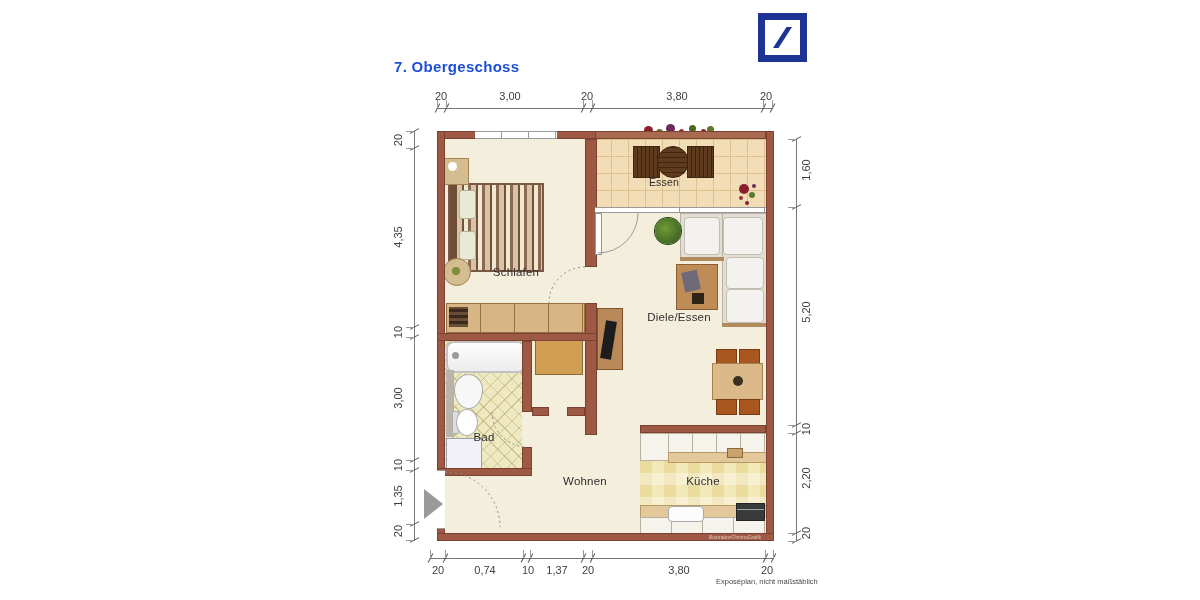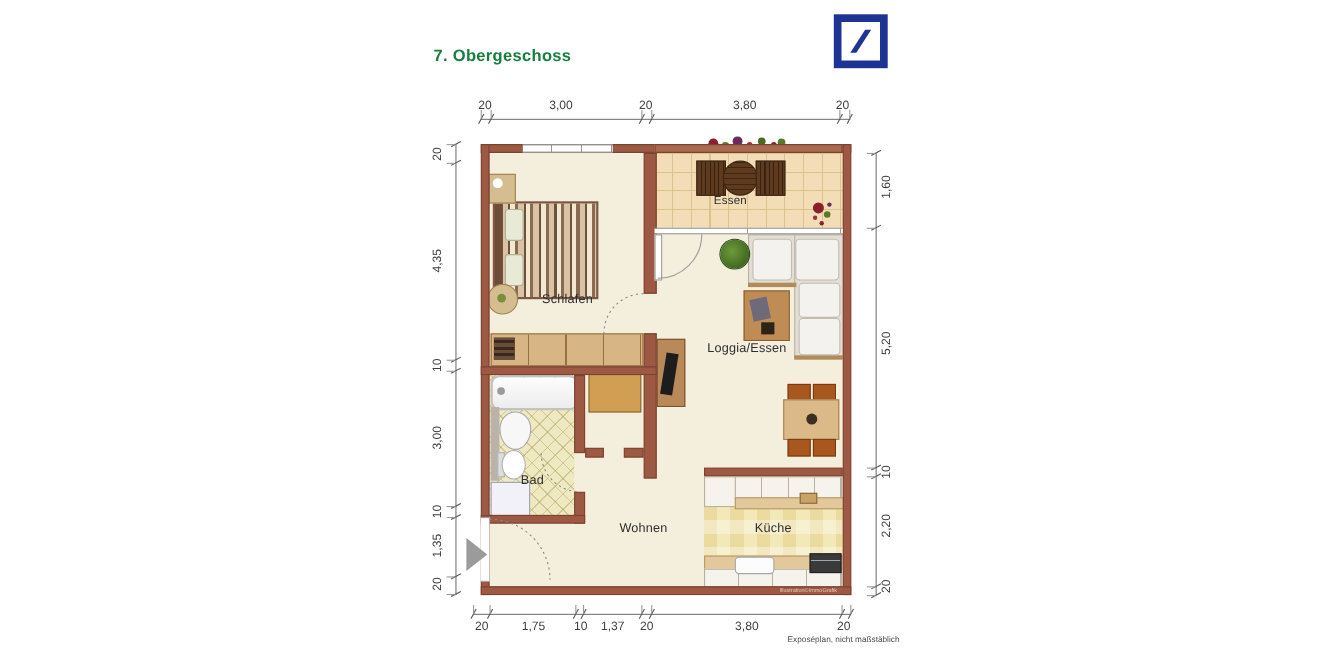--- a/index.html
+++ b/index.html
@@ -1,20 +1,20 @@
 <!DOCTYPE html>
 <html><head>
 <meta charset="utf-8">
 <style>
   html,body{margin:0;padding:0;background:#fff;}
   .canvas{position:relative;width:1200px;height:600px;background:#fff;overflow:hidden;
           font-family:"Liberation Sans",sans-serif;}
   .abs{position:absolute;}
   
-  .title{left:394px;top:42px;font-size:15px;font-weight:bold;color:#15803d;letter-spacing:.3px;}
+  .title{left:394px;top:58px;font-size:15px;font-weight:bold;color:#1d4ed8;letter-spacing:.3px;}
   .logo{left:758px;top:13px;width:49px;height:49px;background:#1e3494;}
   .logo-inner{left:7px;top:7px;width:35px;height:35px;background:#fff;}
   
   .plan{left:437px;top:131px;width:337px;height:410px;}
   .floor{left:8px;top:8px;width:321px;height:394px;background:#f4eedd;}
   .loggia-floor{left:158px;top:8px;width:171px;height:68px;background:#f2ddb6;
     background-image:repeating-linear-gradient(0deg,transparent 0 16px,#dcc28c 16px 17px),
                      repeating-linear-gradient(90deg,transparent 0 16px,#dcc28c 16px 17px);}
   .bad-floor{left:8px;top:210px;width:77px;height:127px;background:#efe9c1;
     background-image:repeating-linear-gradient(45deg,rgba(170,158,95,.45) 0 1px,transparent 1px 10px),
@@ -198,21 +198,21 @@
 
     <svg class="arcs" width="337" height="410" viewBox="0 0 337 410">
       <path d="M 161 122 A 40 40 0 0 0 201 82" fill="none" stroke="#9a9a9a" stroke-width="1"></path>
       <path d="M 148 136 A 36 36 0 0 0 112 172" fill="none" stroke="#8a8a8a" stroke-width="1" stroke-dasharray="2,3"></path>
       <path d="M 55 281 A 35 35 0 0 0 90 316" fill="none" stroke="#8a8a8a" stroke-width="1" stroke-dasharray="2,3"></path>
       <path d="M 8 341 A 55 55 0 0 1 63 396" fill="none" stroke="#8a8a8a" stroke-width="1" stroke-dasharray="2,3"></path>
     </svg>
 
     <div class="abs room-label" style="left:227px;top:51px;font-size:10.5px;">Essen</div>
     <div class="abs room-label" style="left:79px;top:141px;">Schlafen</div>
-    <div class="abs room-label" style="left:242px;top:186px;">Loggia/Essen</div>
+    <div class="abs room-label" style="left:242px;top:186px;">Diele/Essen</div>
     <div class="abs room-label" style="left:47px;top:306px;">Bad</div>
     <div class="abs room-label" style="left:148px;top:350px;">Wohnen</div>
     <div class="abs room-label" style="left:266px;top:350px;">Küche</div>
 
     <div class="abs watermark">Illustration©ImmoGrafik</div>
   </div>
 
   <div class="abs entry-arrow"></div>
 
   <div class="abs rline" style="left:437px;top:108px;width:336px;height:1px;"></div>
@@ -278,21 +278,21 @@
       <div class="abs tick-ext" style="left:788px;top:541px;width:8px;height:1px;"></div>
     </div>
 
   <div class="abs dim" style="left:441px;top:96px;">20</div>
   <div class="abs dim" style="left:510px;top:96px;">3,00</div>
   <div class="abs dim" style="left:587px;top:96px;">20</div>
   <div class="abs dim" style="left:677px;top:96px;">3,80</div>
   <div class="abs dim" style="left:766px;top:96px;">20</div>
 
   <div class="abs dim" style="left:438px;top:570px;">20</div>
-  <div class="abs dim" style="left:485px;top:570px;">1,75</div>
+  <div class="abs dim" style="left:485px;top:570px;">0,74</div>
   <div class="abs dim" style="left:528px;top:570px;">10</div>
   <div class="abs dim" style="left:557px;top:570px;">1,37</div>
   <div class="abs dim" style="left:588px;top:570px;">20</div>
   <div class="abs dim" style="left:679px;top:570px;">3,80</div>
   <div class="abs dim" style="left:767px;top:570px;">20</div>
 
   <div class="abs dim rot" style="left:398px;top:140px;">20</div>
   <div class="abs dim rot" style="left:398px;top:237px;">4,35</div>
   <div class="abs dim rot" style="left:398px;top:332px;">10</div>
   <div class="abs dim rot" style="left:398px;top:398px;">3,00</div>

